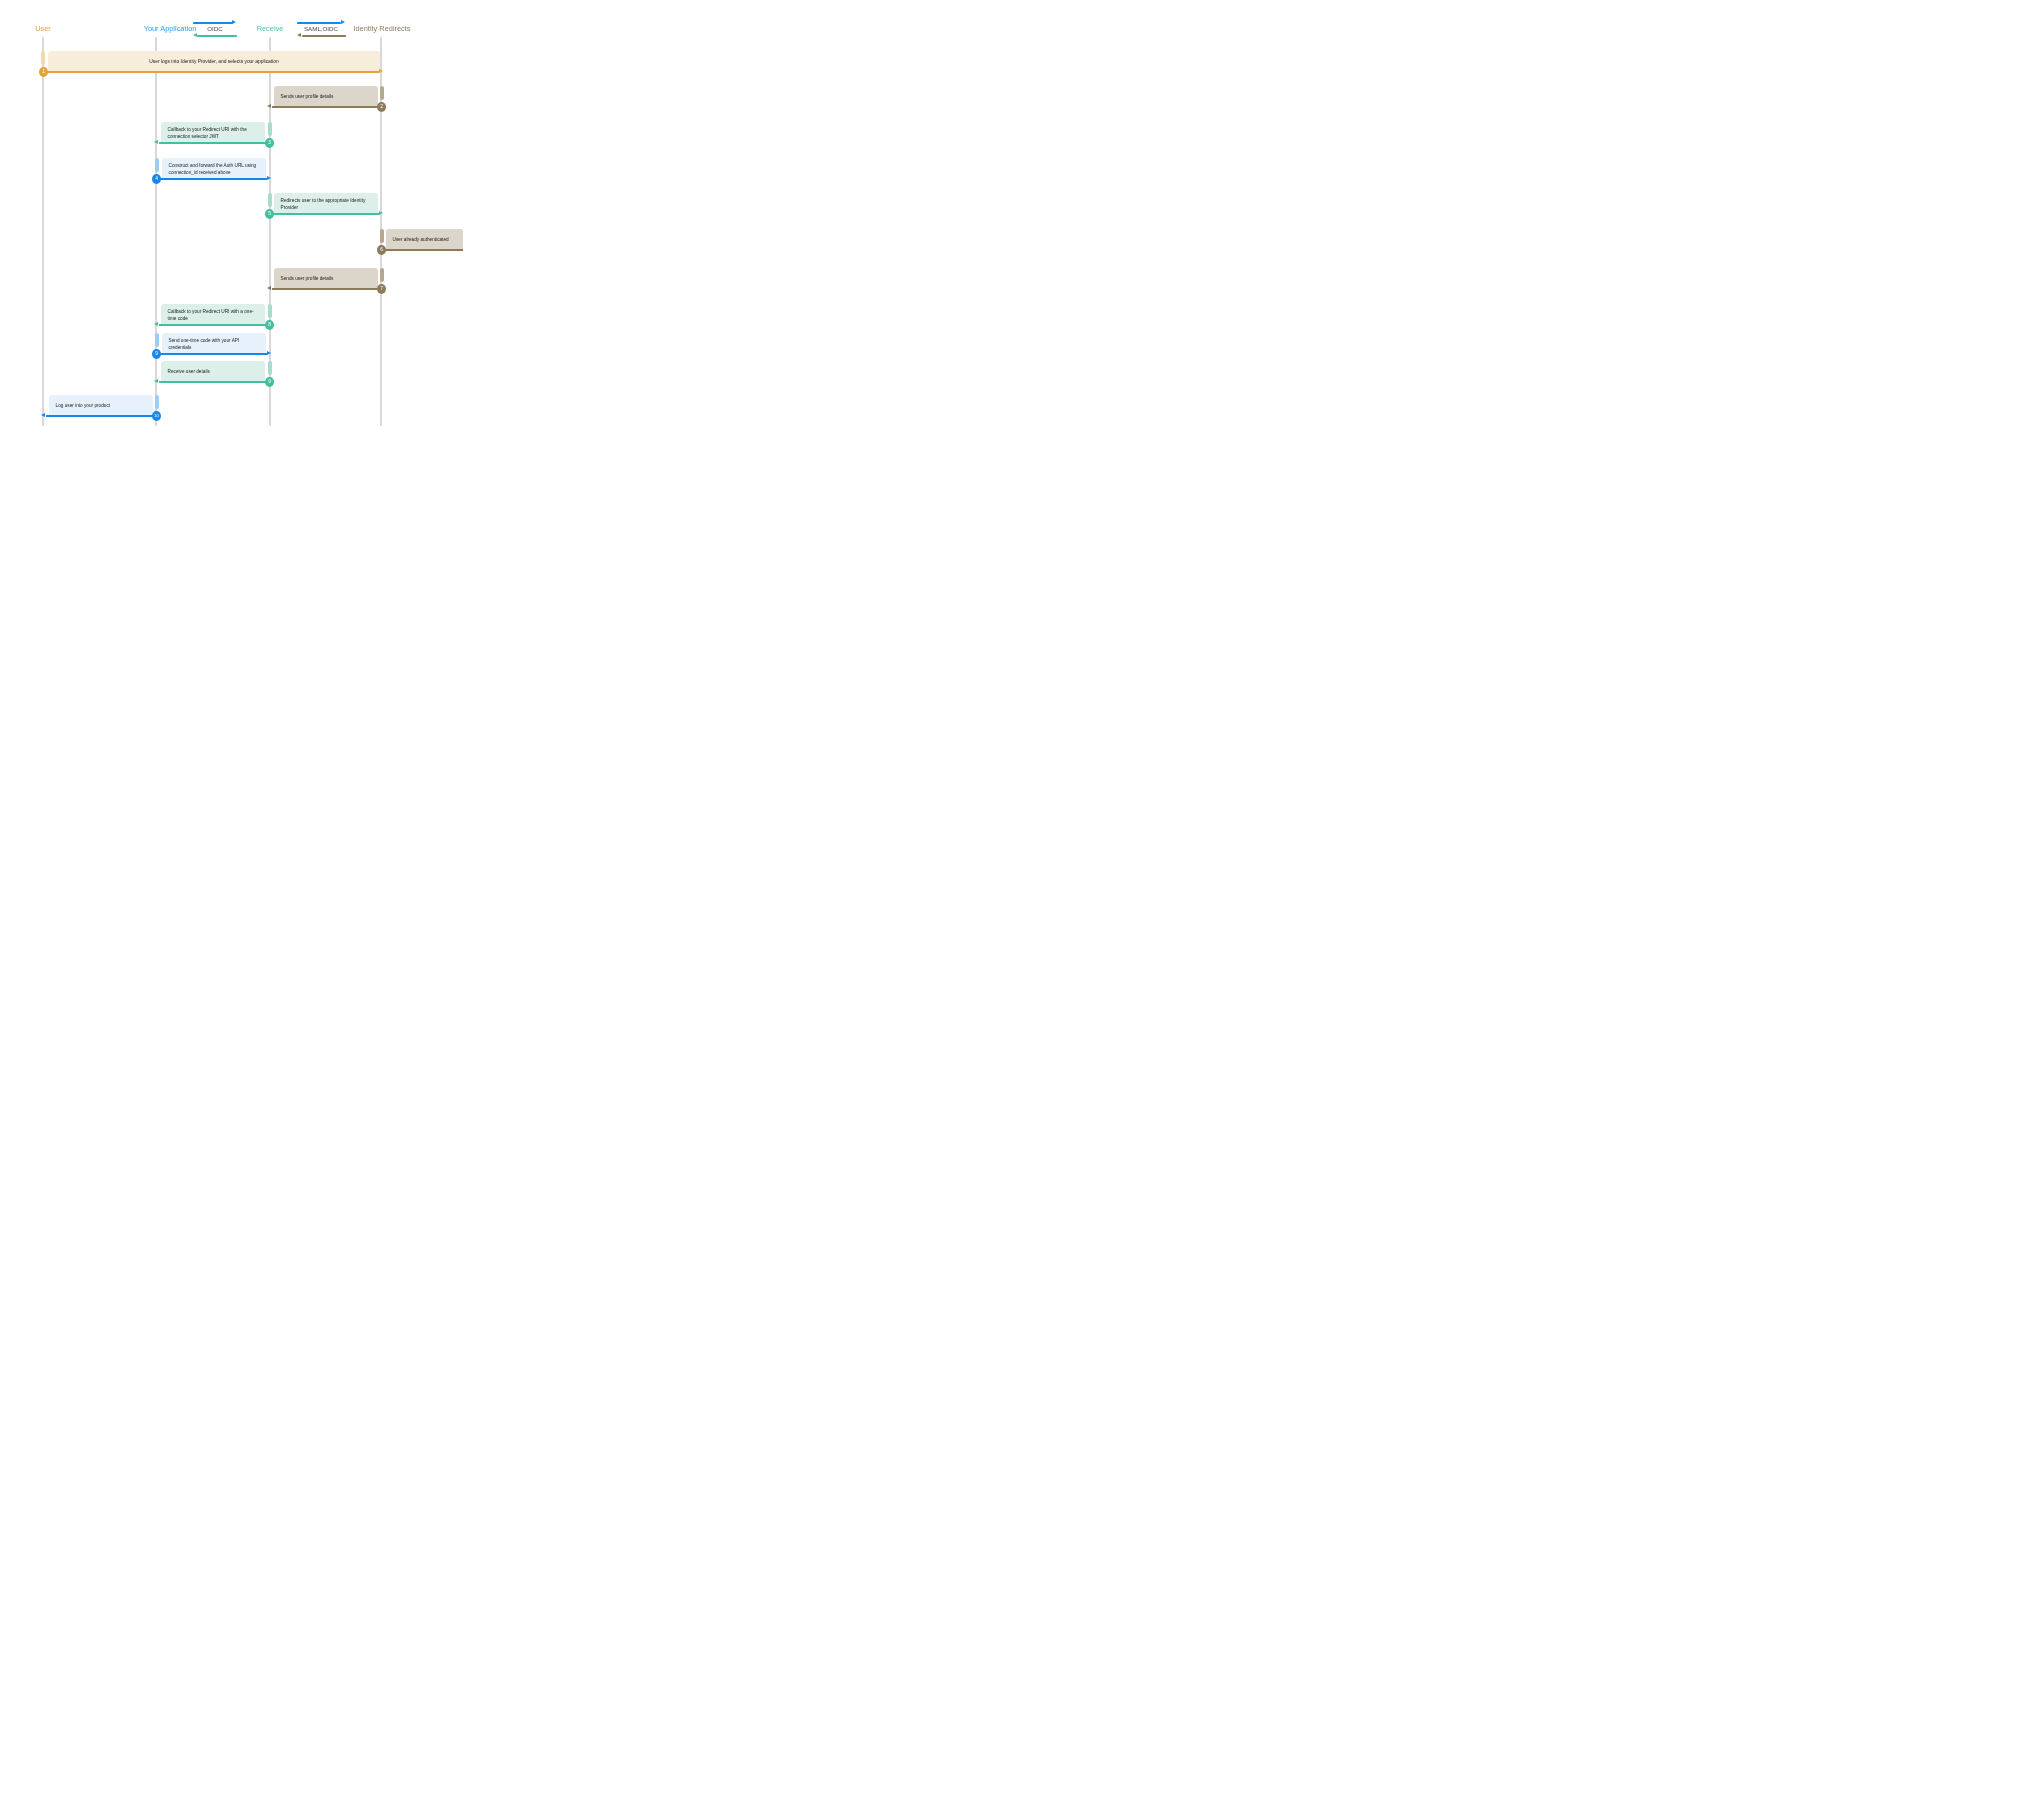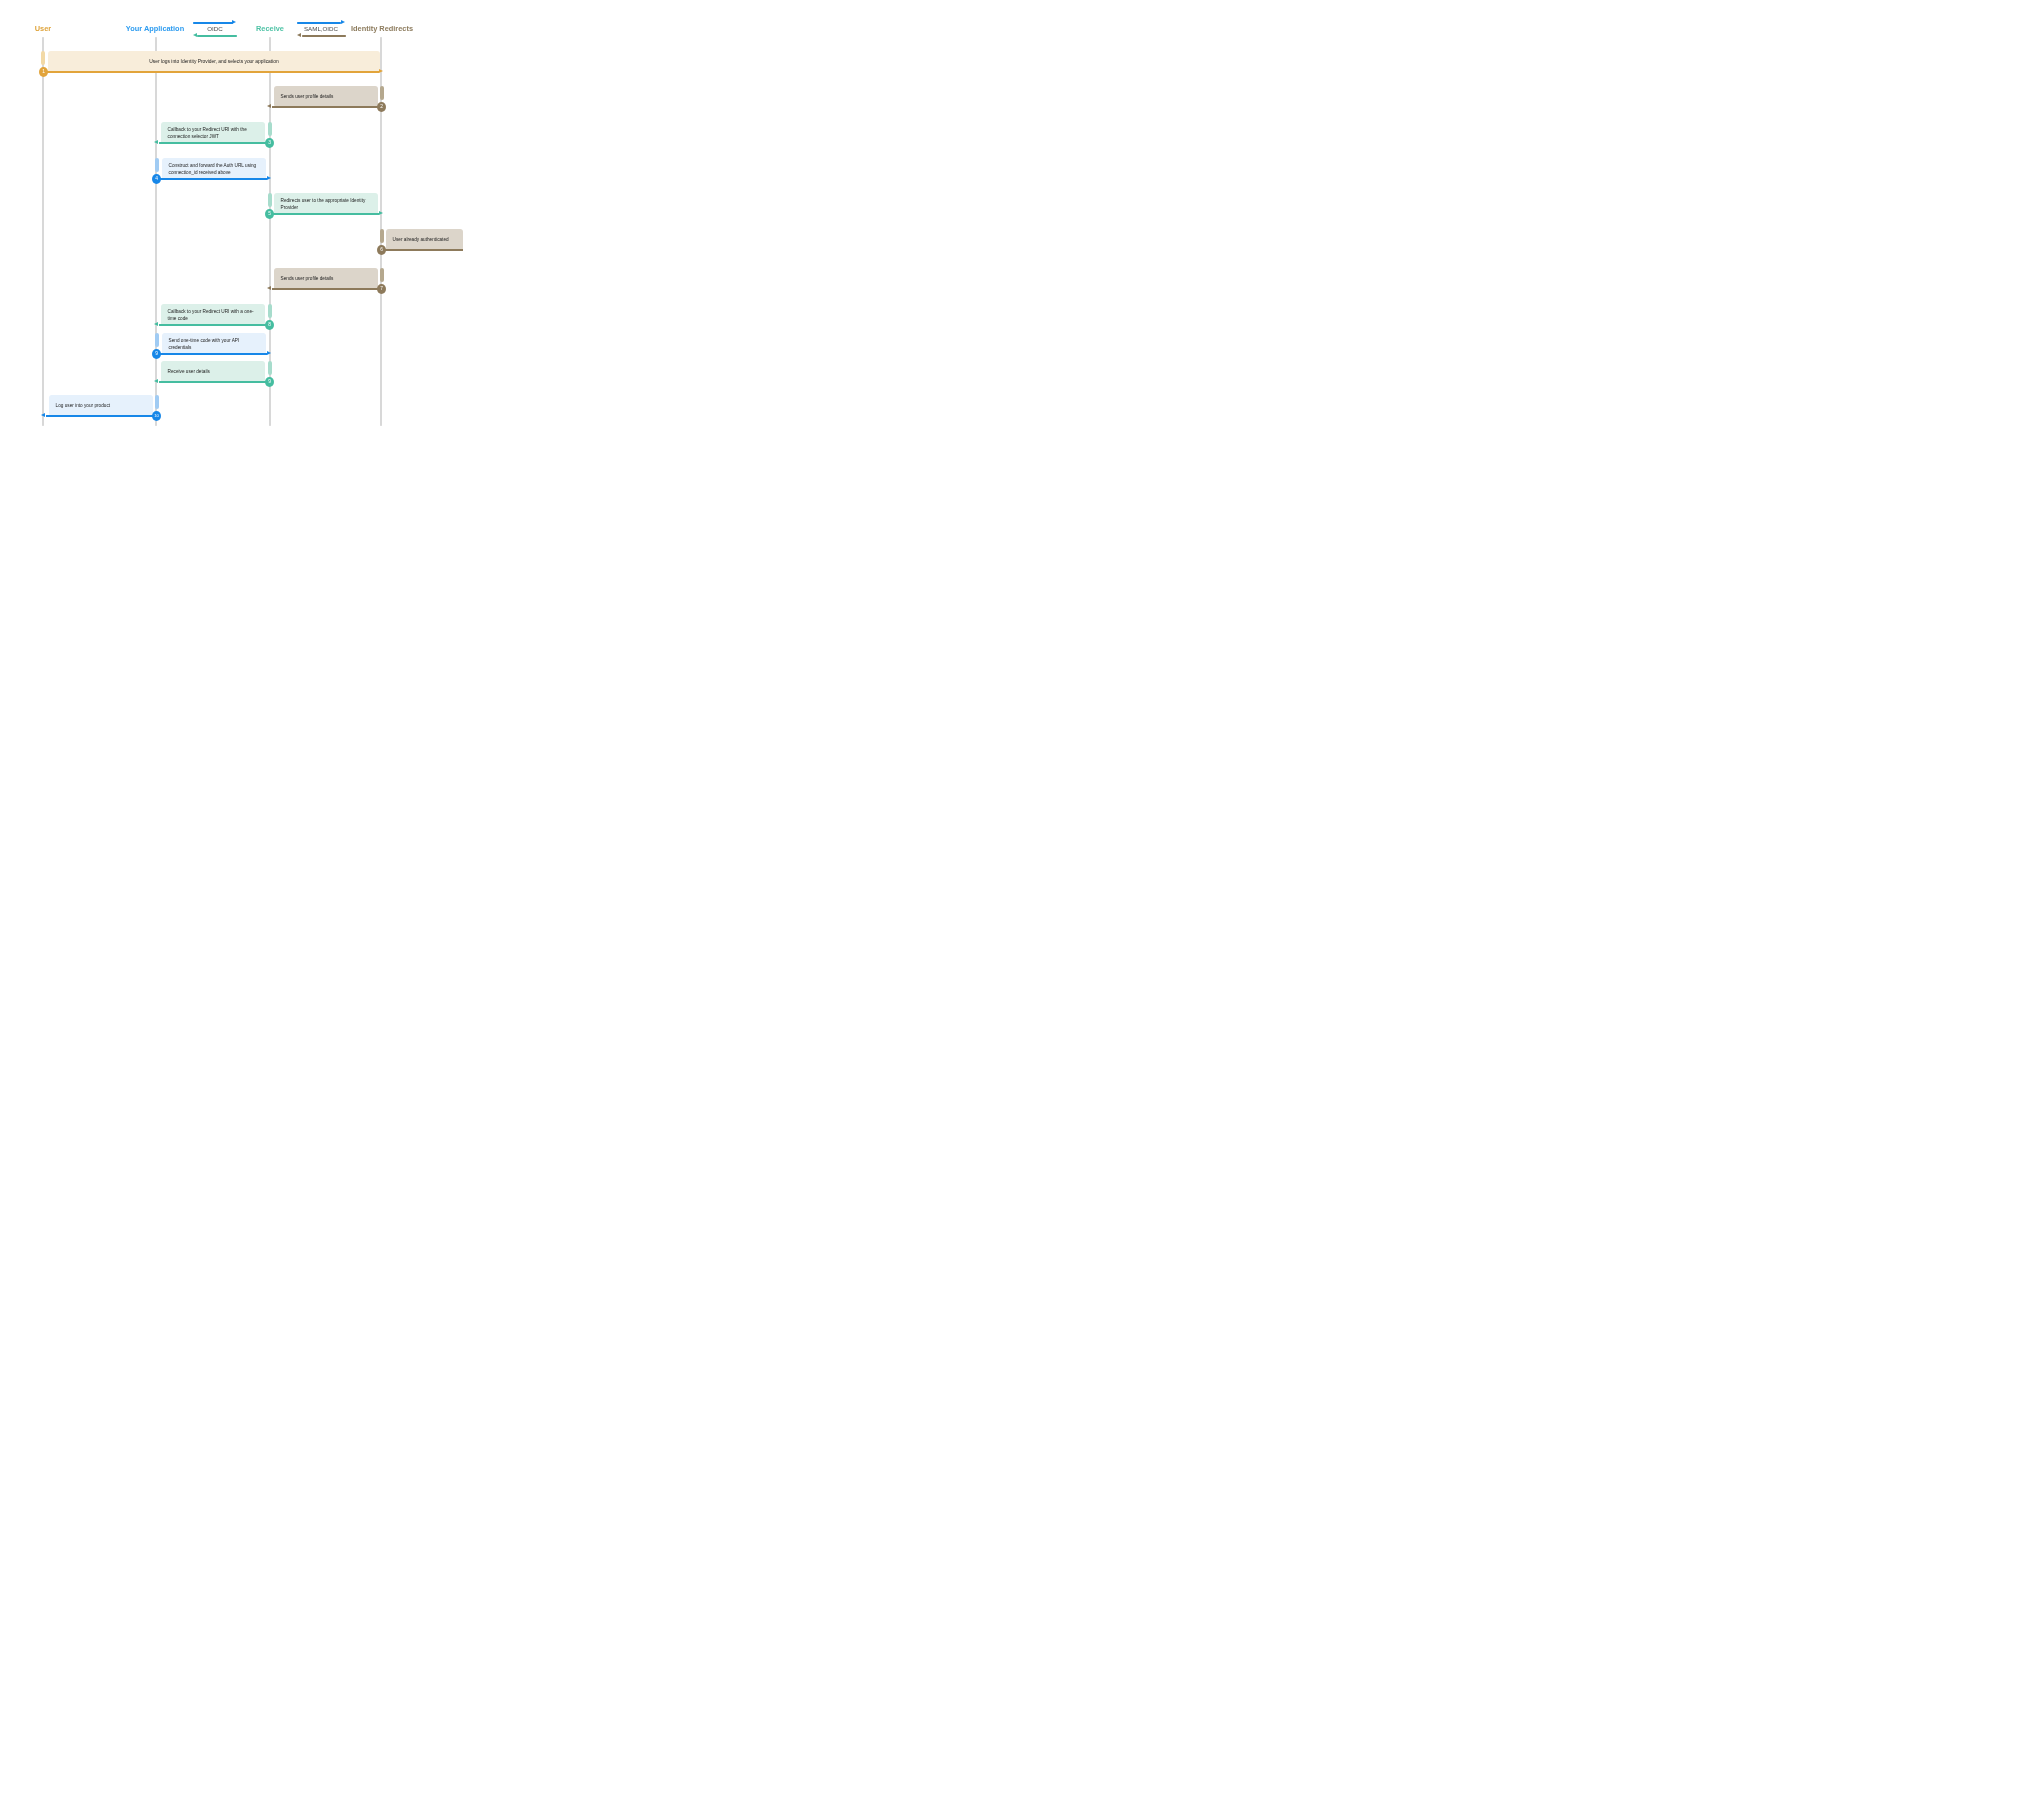--- a/index.html
+++ b/index.html
@@ -1,19 +1,19 @@
 <!DOCTYPE html>
 <html style="font-size:6.6px"><head>
 <meta charset="utf-8">
 <style>
   html,body{margin:0;padding:0;background:#ffffff;}
   .stage{position:relative;width:506px;height:455px;background:#ffffff;
          font-family:"Liberation Sans",sans-serif;overflow:hidden;}
   .title{position:absolute;top:24px;transform:translateX(-50%);
-         font-size:7.4px;font-weight:bold;white-space:nowrap;z-index:5;}
+         font-size:7.4px;font-weight:normal;white-space:nowrap;z-index:5;}
   .lifeline{position:absolute;top:37px;height:389px;width:1.6px;border-radius:0.8px;z-index:0;}
   .plabel{position:absolute;transform:translateX(-50%);font-size:6.2px;color:#4A4A4A;
           white-space:nowrap;z-index:5;top:25.4px;}
   .pline{position:absolute;height:1.6px;border-radius:0.8px;z-index:5;}
   .phead{position:absolute;width:0;height:0;border-top:2.5px solid transparent;
          border-bottom:2.5px solid transparent;z-index:5;}
   .msg-box{position:absolute;border-radius:2.9px;display:flex;align-items:center;
            font-size:4.7px;color:#1C1C1C;line-height:1.5;z-index:1;}
   .msg-box .txt{padding:0 6.6px;}
   .msg-box.center{justify-content:center;text-align:center;font-size:4.9px;}
@@ -24,21 +24,21 @@
   .badge{position:absolute;width:9px;height:9.8px;border-radius:50%;color:#ffffff;
          display:flex;align-items:center;justify-content:center;font-size:4.9px;z-index:4;}
   .badge.wide{font-size:4.3px;letter-spacing:-0.2px;}
 </style>
 </head>
 <body>
 
 <div class="stage" id="stage">
 
   <div class="title" style="left: 43px; color: rgb(223, 164, 60);">User</div>
-  <div class="title" style="left: 155px; color: rgb(46, 156, 240);">Your Application</div>
+  <div class="title" style="left: 170px; color: rgb(46, 156, 240);">Your Application</div>
   <div class="title" style="left: 270px; color: rgb(79, 195, 166);">Receive</div>
   <div class="title" style="left: 382px; color: rgb(141, 124, 94);">Identity Redirects</div>
 
   <div class="pline" id="p0-top" style="left: 193px; top: 22px; width: 40px; background: rgb(23, 135, 232);"></div>
   <div class="phead" id="p0-toph" style="left: 232px; top: 19.7px; border-left: 4.9px solid rgb(23, 135, 232);"></div>
   <div class="plabel" style="left:215px">OIDC</div>
   <div class="phead" id="p0-both" style="left: 193px; top: 33px; border-right: 4.9px solid rgb(69, 189, 160);"></div>
   <div class="pline" id="p0-bot" style="left: 197px; top: 35px; width: 40px; background: rgb(69, 189, 160);"></div>
 
   <div class="pline" id="p1-top" style="left: 297px; top: 22px; width: 44px; background: rgb(23, 135, 232);"></div>

